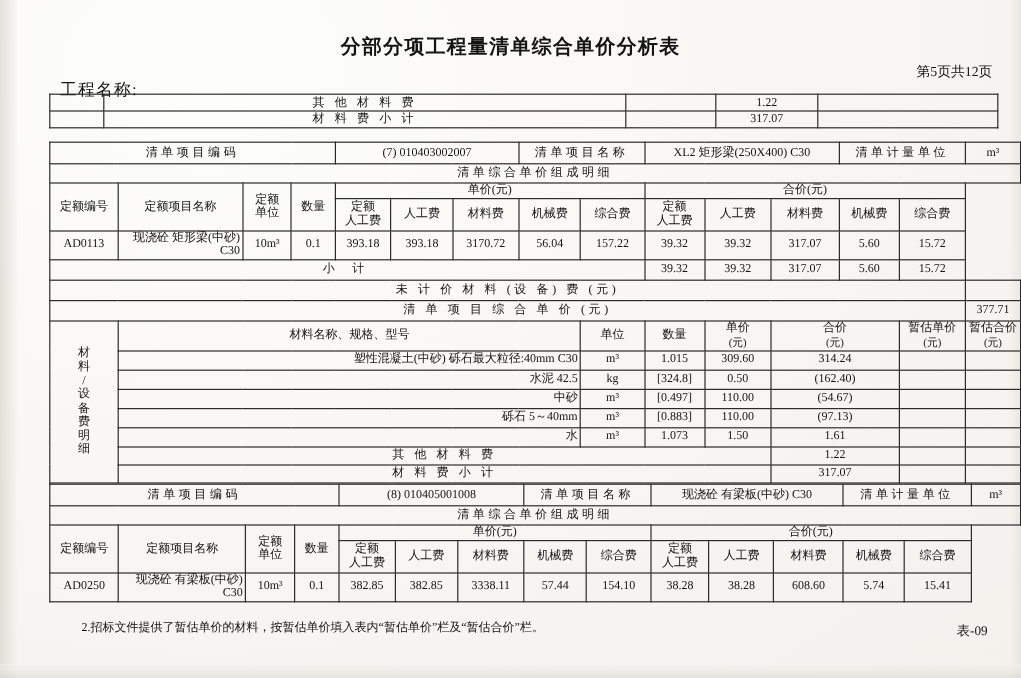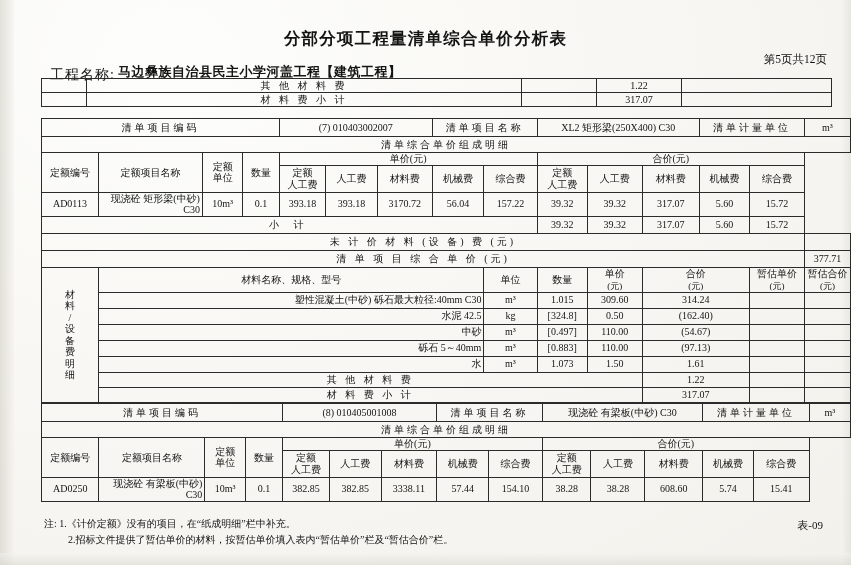--- a/index.html
+++ b/index.html
@@ -77,21 +77,20 @@
 <div class="paper"></div>
 <div class="scan-edge-l"></div>
 <div class="scan-edge-r"></div>
 <div class="scan-edge-b"></div>
 
 <div class="doc">
 
   <div class="title">分部分项工程量清单综合单价分析表</div>
   <div class="page-no">第5页共12页</div>
   <div class="proj-label">工程名称:</div>
-  <div class="proj-name">马边彝族自治县民主小学河盖工程【建筑工程】</div>
 
   <table id="tbl-top">
     <tbody>
         <tr>
       <td style="width:40px;height:13px;"></td>
       <td style="width:430px;" class="wide">其 他 材 料 费</td>
       <td style="width:70px;"></td>
       <td style="width:80px;">1.22</td>
       <td style="width:145px;"></td>
     </tr>
@@ -297,18 +296,17 @@
       <td>38.28</td>
       <td>38.28</td>
       <td>608.60</td>
       <td>5.74</td>
       <td>15.41</td>
     </tr>
   </tbody>
     </table>
 
   <div class="notes">
-    <div class="ln">注:  1.《计价定额》没有的项目，在“纸成明细”栏中补充。</div>
     <div class="ln" style="padding-left:24px;">2.招标文件提供了暂估单价的材料，按暂估单价填入表内“暂估单价”栏及“暂估合价”栏。</div>
   </div>
   <div class="formno">表-09</div>
 
 </div>
 
 </body></html>

